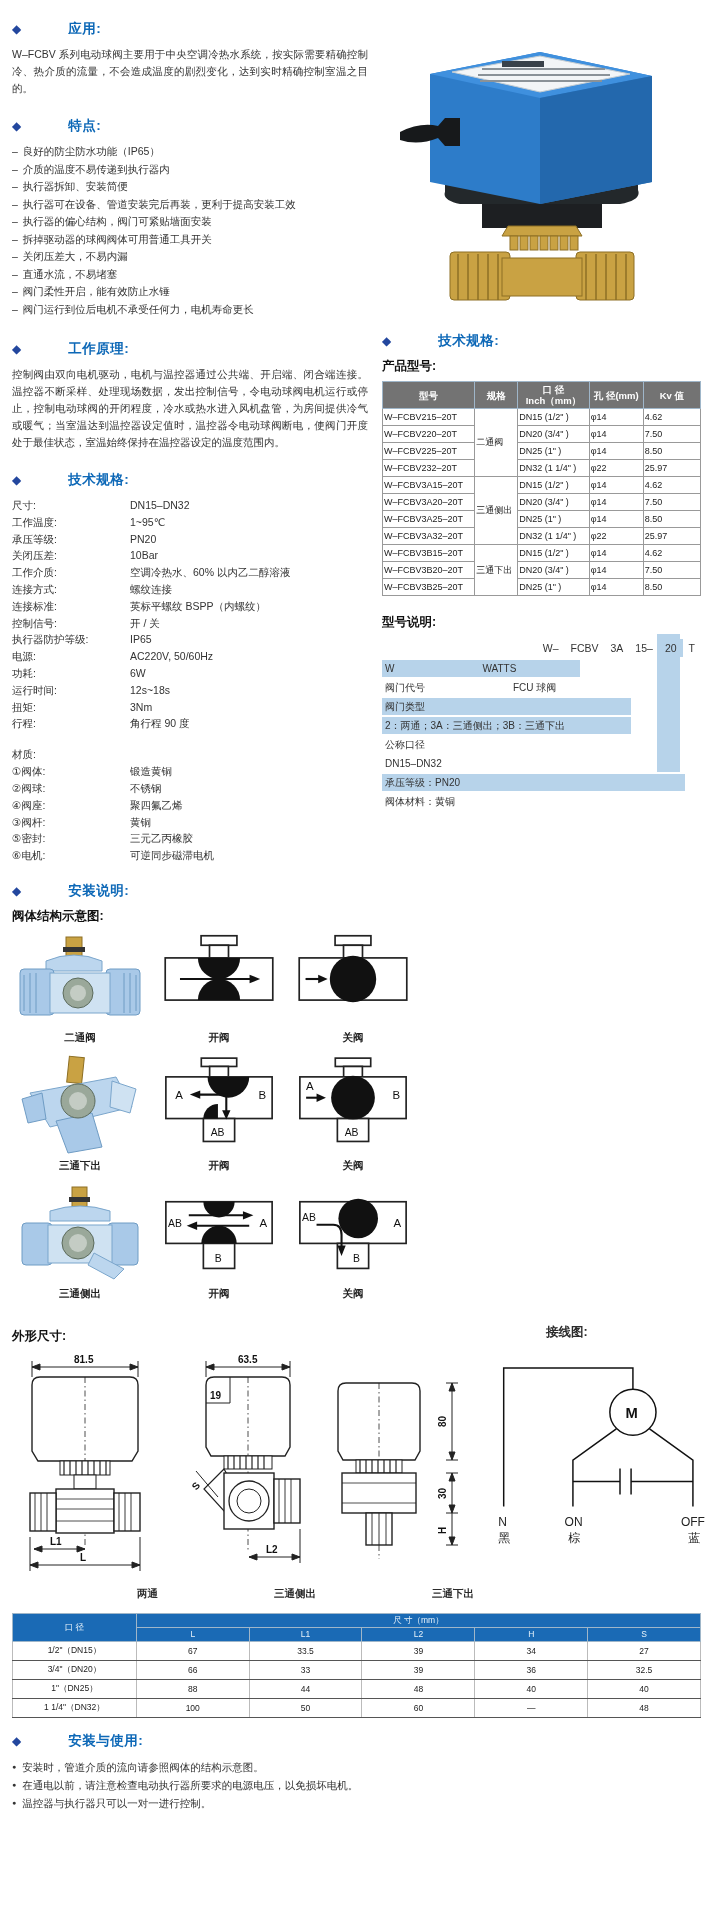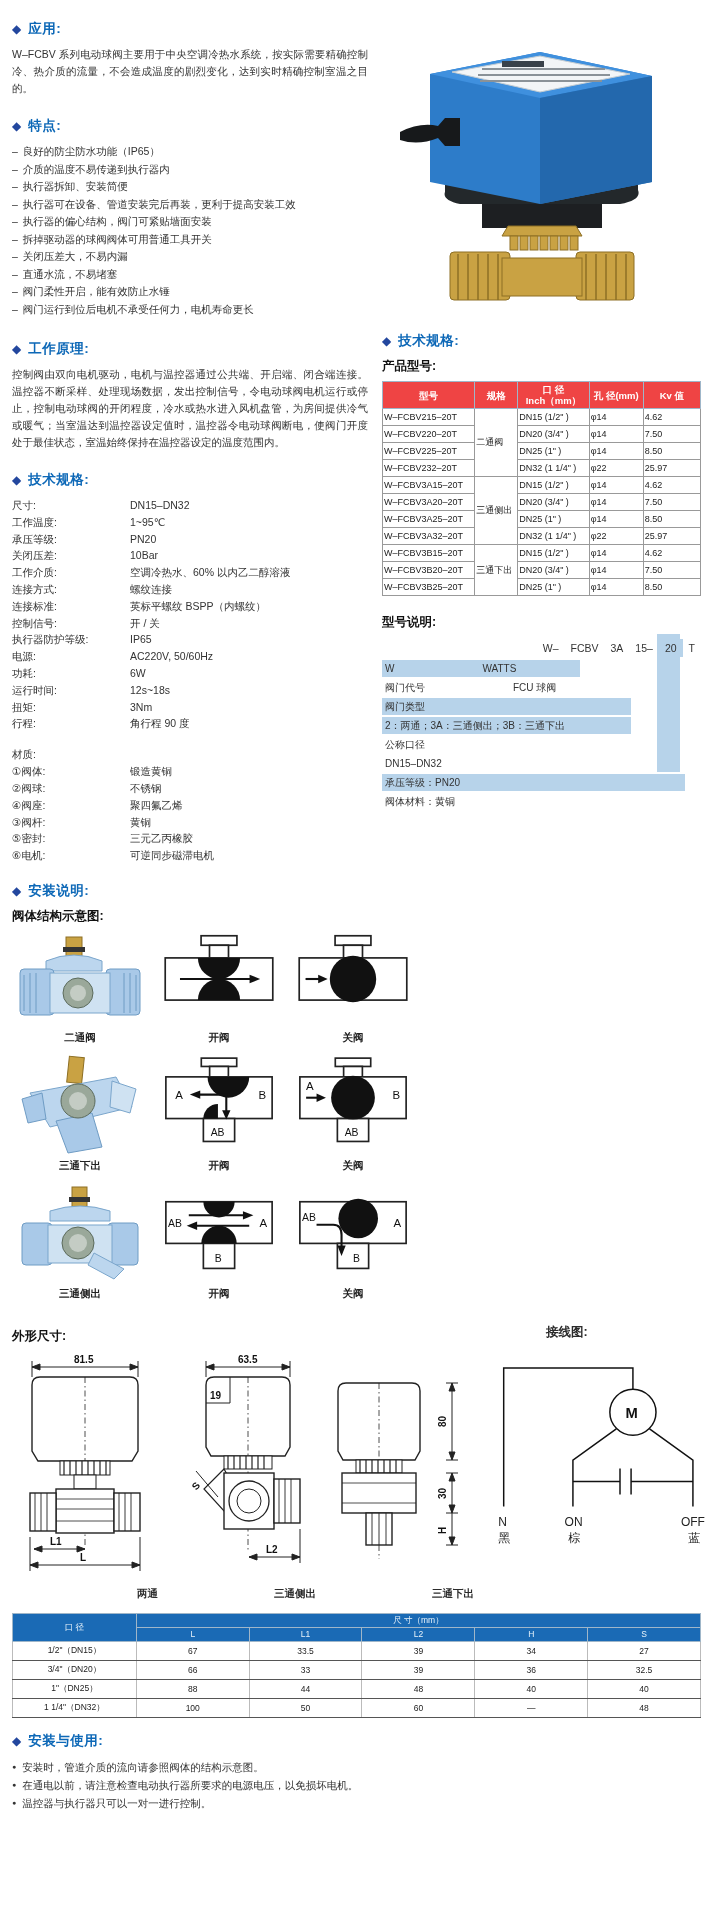--- a/index.html
+++ b/index.html
@@ -3,42 +3,42 @@
 <meta charset="utf-8">
 <style>
   * { margin:0; padding:0; box-sizing:border-box; }
   html,body { background:#ffffff; }
   body { width:711px; font-family:"Liberation Sans","DejaVu Sans",sans-serif; color:#2b2b2b; }
   .page { width:711px; min-height:1920px; padding:14px 10px 10px 12px; position:relative; }
 
   
   .sec-head { display:flex; align-items:center; gap:7px; margin:6px 0 8px 0; }
   .diamond { color:#23479e; font-size:12px; line-height:1; }
-  .sec-title { color:#0d68b7; font-weight:bold; font-size:13.5px; letter-spacing:.5px; }
+  .sec-title { color:#0d68b7; font-weight:bold; font-size:13.5px; letter-spacing:.5px;margin-left:40px; }
   .sub-title { font-weight:bold; font-size:12.5px; color:#111; margin:4px 0 6px 0; }
 
   
   .cols { display:flex; gap:14px; }
   .col-l { width:356px; flex:none; }
   .col-r { width:319px; flex:none; }
 
   .para { font-size:10.5px; line-height:17px; text-align:justify; color:#333; }
   .feat-item { font-size:10.5px; line-height:17.5px; color:#333; display:flex; gap:5px; }
   .feat-item .dash { flex:none; }
 
   .spec-row { display:flex; font-size:10.5px; line-height:16.8px; color:#333; }
   .spec-row .lab { width:118px; flex:none; }
   .mat-head { font-size:10.5px; line-height:17px; margin-top:14px; color:#333; }
 
   
   .photo-box { width:300px; height:290px; margin:0 0 18px 8px; }
 
   
   table.ptable { border-collapse:collapse; width:100%; table-layout:fixed; margin-top:2px; }
-  table.ptable th { background:#ef4444; color:#fff; font-weight:bold; font-size:9.5px; border:1px solid #9fb6c9; padding:2px 1px; line-height:11px; }
+  table.ptable th { background:#737373; color:#fff; font-weight:bold; font-size:9.5px; border:1px solid #9fb6c9; padding:2px 1px; line-height:11px; }
   table.ptable td { border:1px solid #999; font-size:9px; text-align:left; padding:2.5px 1px; color:#222; line-height:11px; }
   .c-model{width:29%;} .c-spec{width:13.5%;} .c-size{width:22.5%;} .c-hole{width:17%;} .c-kv{width:18%;}
 
   
   .mexp { position:relative; margin-top:18px; }
   .mexp .vstrip { position:absolute; left:86.2%; width:7.2%; top:20px; height:138px; background:#b7d3ea; z-index:0; }
   .code-row { position:relative; z-index:1; display:flex; justify-content:flex-end; gap:0; font-size:10.5px; color:#333; height:22px; align-items:center; }
   .code-part { padding:3px 6px; }
   .mrow { position:relative; height:19px; display:flex; align-items:center; z-index:1; }
   .mrow .bar { height:17px; display:flex; align-items:center; font-size:10px; color:#333; padding-left:3px; gap:88px; }

